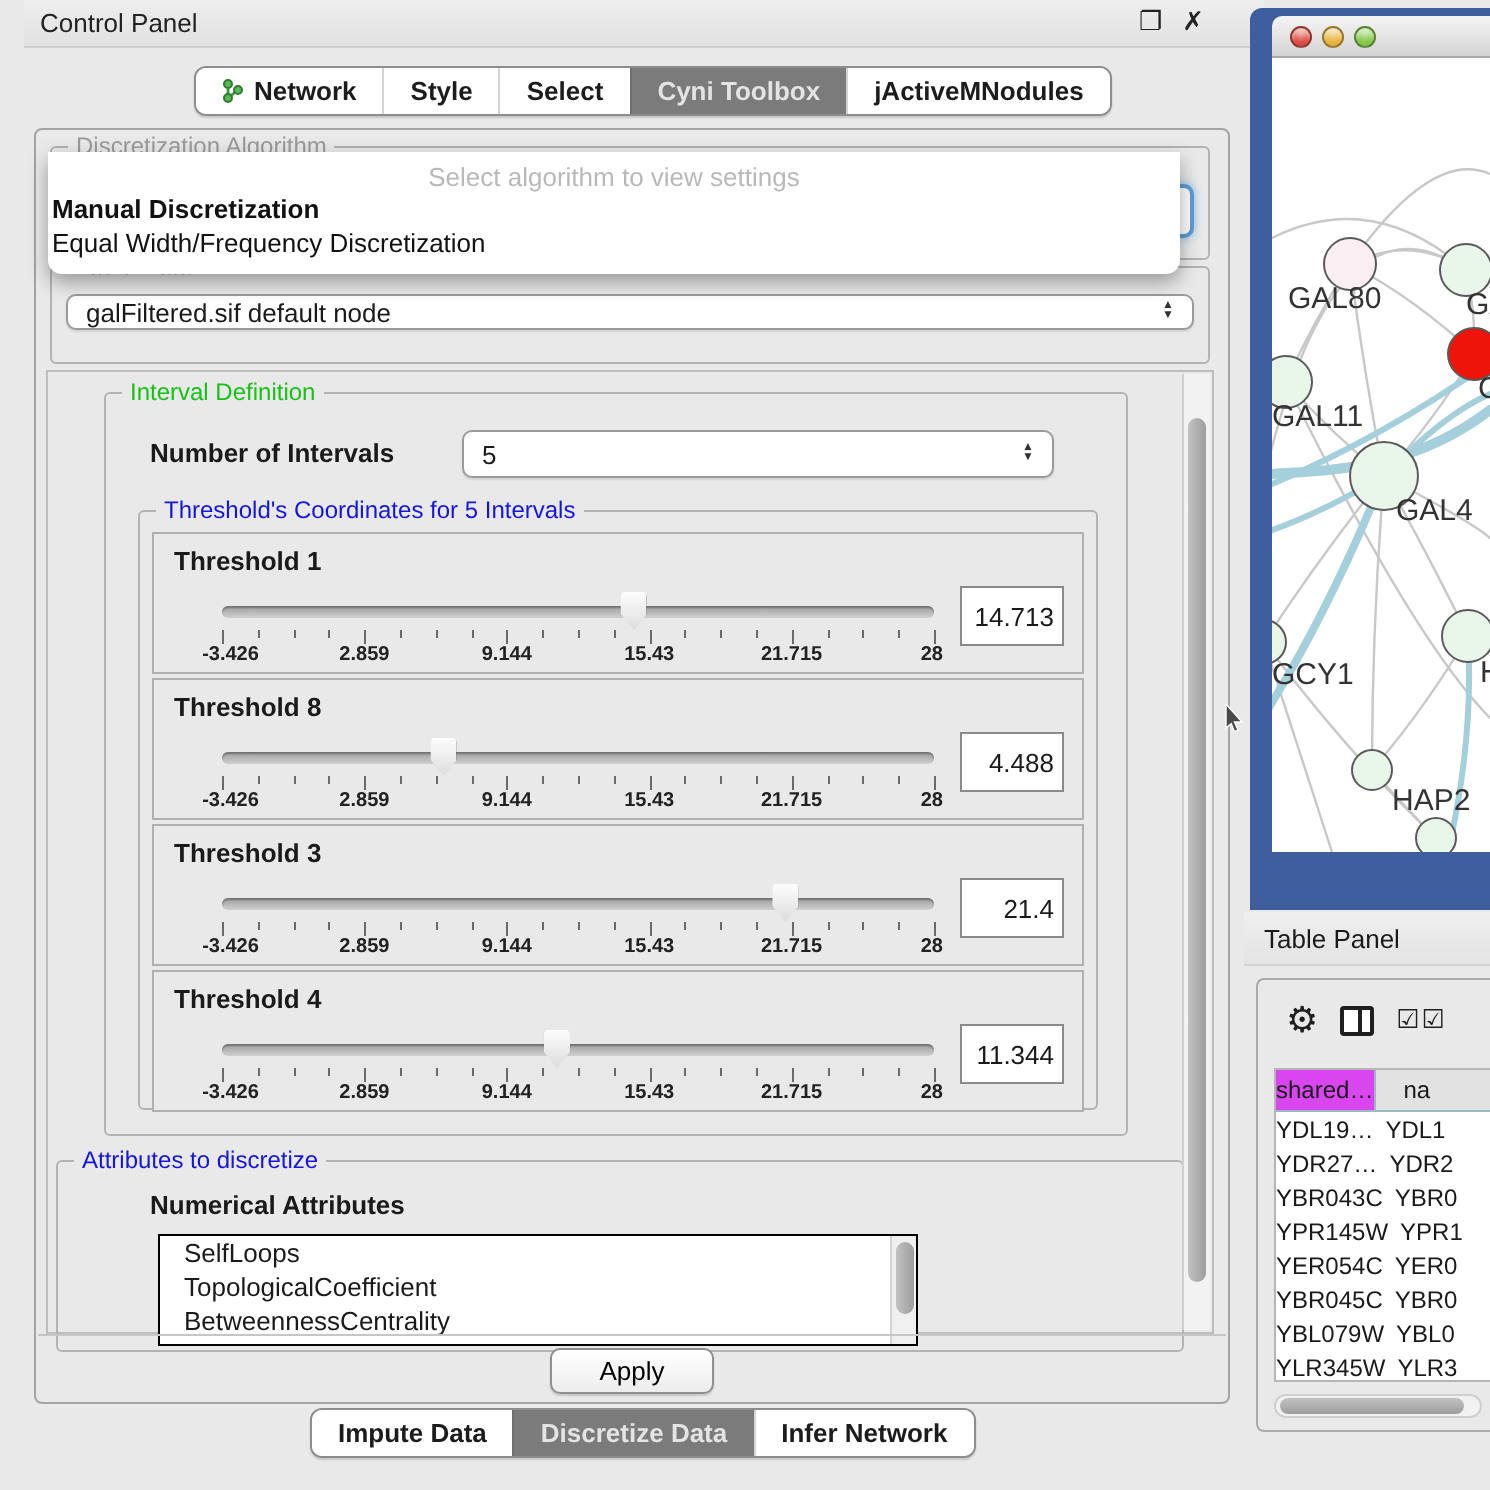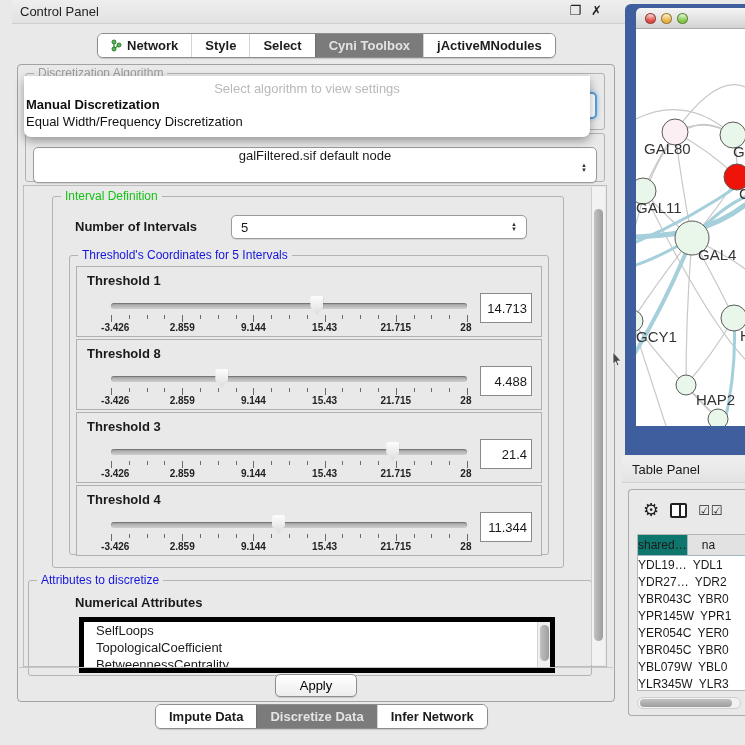--- a/index.html
+++ b/index.html
@@ -53,21 +53,21 @@
   .thr-label { position:absolute; left:10px; top:6px; font-weight:bold; font-size:13px; }
   .thr-trackzone { position:absolute; left:34px; top:36px; width:356px; height:6px; border-radius:3px; background:linear-gradient(#9e9e9e,#cfcfcf); box-shadow:inset 0 1px 1px rgba(0,0,0,.3); }
   .thr-thumb { position:absolute; top:-7px; width:13px; height:19px; margin-left:-6px; background:linear-gradient(#fdfdfd,#dcdcdc); clip-path:polygon(8% 0,92% 0,100% 10%,100% 58%,50% 100%,0 58%,0 10%); filter:drop-shadow(0 0 1px #777); }
   .thr-ticks { position:absolute; left:34px; top:48px; width:356px; height:8px; }
   .thr-ticks i { position:absolute; top:0; width:1px; background:#6a6a6a; }
   .thr-ticklabels { position:absolute; left:34px; top:55px; width:356px; height:12px; font-size:10px; font-weight:bold; color:#222; }
   .thr-ticklabels span { position:absolute; transform:translateX(-50%); white-space:nowrap; }
   .thr-value { position:absolute; right:9px; top:26px; width:52px; height:30px; background:#fff; border:1px solid #8a8a8a; font-size:13px; display:flex; align-items:center; justify-content:flex-end; padding-right:4px; }
 
   
-  .attr-list { position:absolute; left:50px; top:36px; width:476px; height:56px; background:#fff; border:5px solid #000000; overflow:hidden; font-size:13px; }
+  .attr-list { position:absolute; left:50px; top:36px; width:380px; height:56px; background:#fff; border:1px solid #000000; overflow:hidden; font-size:13px; }
   .attr-item { padding-left:12px; line-height:17px; white-space:nowrap; }
   .attr-vscroll { position:absolute; right:0; top:0; width:13px; height:100%; background:#f0f0f0; border-left:1px solid #d5d5d5; }
 
   .apply-row { position:absolute; left:1px; right:1px; top:602px; height:35px; border-top:1px solid #c6c6c6; display:flex; align-items:center; justify-content:center; }
   .btn { background:linear-gradient(#fff,#ededed); border:1px solid #8f8f8f; border-radius:5px; font-size:13px; padding:3px 24px; box-shadow:0 1px 1px rgba(0,0,0,.15); }
 
   
   .net-window { position:absolute; left:625px; top:4px; width:120px; height:451px; background:#3e5e9e; border-radius:6px 0 0 0; }
   .net-titlebar { position:absolute; left:11px; top:4px; right:0; height:21px; background:linear-gradient(#f5f5f5,#d3d3d3); border-radius:5px 0 0 0; border-bottom:1px solid #aaa; display:flex; align-items:center; gap:5px; padding-left:9px; }
   .tlight { width:11px; height:11px; border-radius:50%; border:1px solid rgba(0,0,0,.35); box-shadow:inset 0 2px 2px rgba(255,255,255,.55); }
@@ -80,21 +80,21 @@
   .tp-title { font-size:13px; padding-left:10px; }
   .tp-frame { position:absolute; left:628px; top:489px; width:117px; height:227px; background:#e9e9e9; border:1px solid #ababab; border-radius:4px 0 0 4px; border-right:none; }
   .tp-toolbar { position:absolute; left:0; top:6px; right:0; height:28px; display:flex; align-items:center; gap:11px; padding-left:14px; }
   .gear { font-size:18px; color:#1f1f1f; line-height:1; }
   .split-icon { width:17px; height:15px; border:2px solid #1f1f1f; border-radius:2px; background:#fff; position:relative; }
   .split-icon::after { content:""; position:absolute; left:50%; top:0; bottom:0; width:2px; background:#1f1f1f; }
   .checks { font-size:13px; color:#1f1f1f; letter-spacing:1px; }
   .tp-table { position:absolute; left:8px; top:44px; right:0; bottom:24px; background:#fff; border:1px solid #b5b5b5; border-right:none; overflow:hidden; font-size:12px; }
   .tp-hrow { display:flex; height:21px; }
   .tp-hcell { display:flex; align-items:center; justify-content:center; border-right:1px solid #9fb7c2; border-bottom:1px solid #9fb7c2; }
-  .tp-hcell.c1 { width:74px; background:#0f766e; }
+  .tp-hcell.c1 { width:74px; background:#d946ef; }
   .tp-hcell.c2 { flex:1 0 60px; background:#e2e2e2; border-right:none; justify-content:flex-start; padding-left:14px; }
   .tp-row { display:flex; height:17px; }
   .tp-cell { display:flex; align-items:center; justify-content:center; white-space:nowrap; }
   .tp-cell.c1 { width:74px; }
   .tp-cell.c2 { flex:1 0 60px; justify-content:flex-start; padding-left:6px; }
 </style>
 </head>
 <body>
 
 <div class="cp">
@@ -139,21 +139,21 @@
       <div class="combo focus" style="left:7px; top:18px; right:7px; height:27px;">
         <span class="stepper">
             <span>▲</span>
             <span>▼</span>
           </span>
       </div>
     </div>
 
     <div class="group" style="left:7px; top:68px; width:580px; height:49px;">
       <span class="gtitle">Table Data</span>
-      <div class="combo" style="left:7px; top:13px; right:7px; height:36px;flex-direction:column;">
+      <div class="combo" style="left:7px; top:13px; right:7px; height:18px;">
         <span>galFiltered.sif default node</span>
         <span class="stepper">
             <span>▲</span>
             <span>▼</span>
           </span>
       </div>
     </div>
 
     <div class="scrollpane" style="left:5px; top:120px; width:584px; height:482px;">
 

